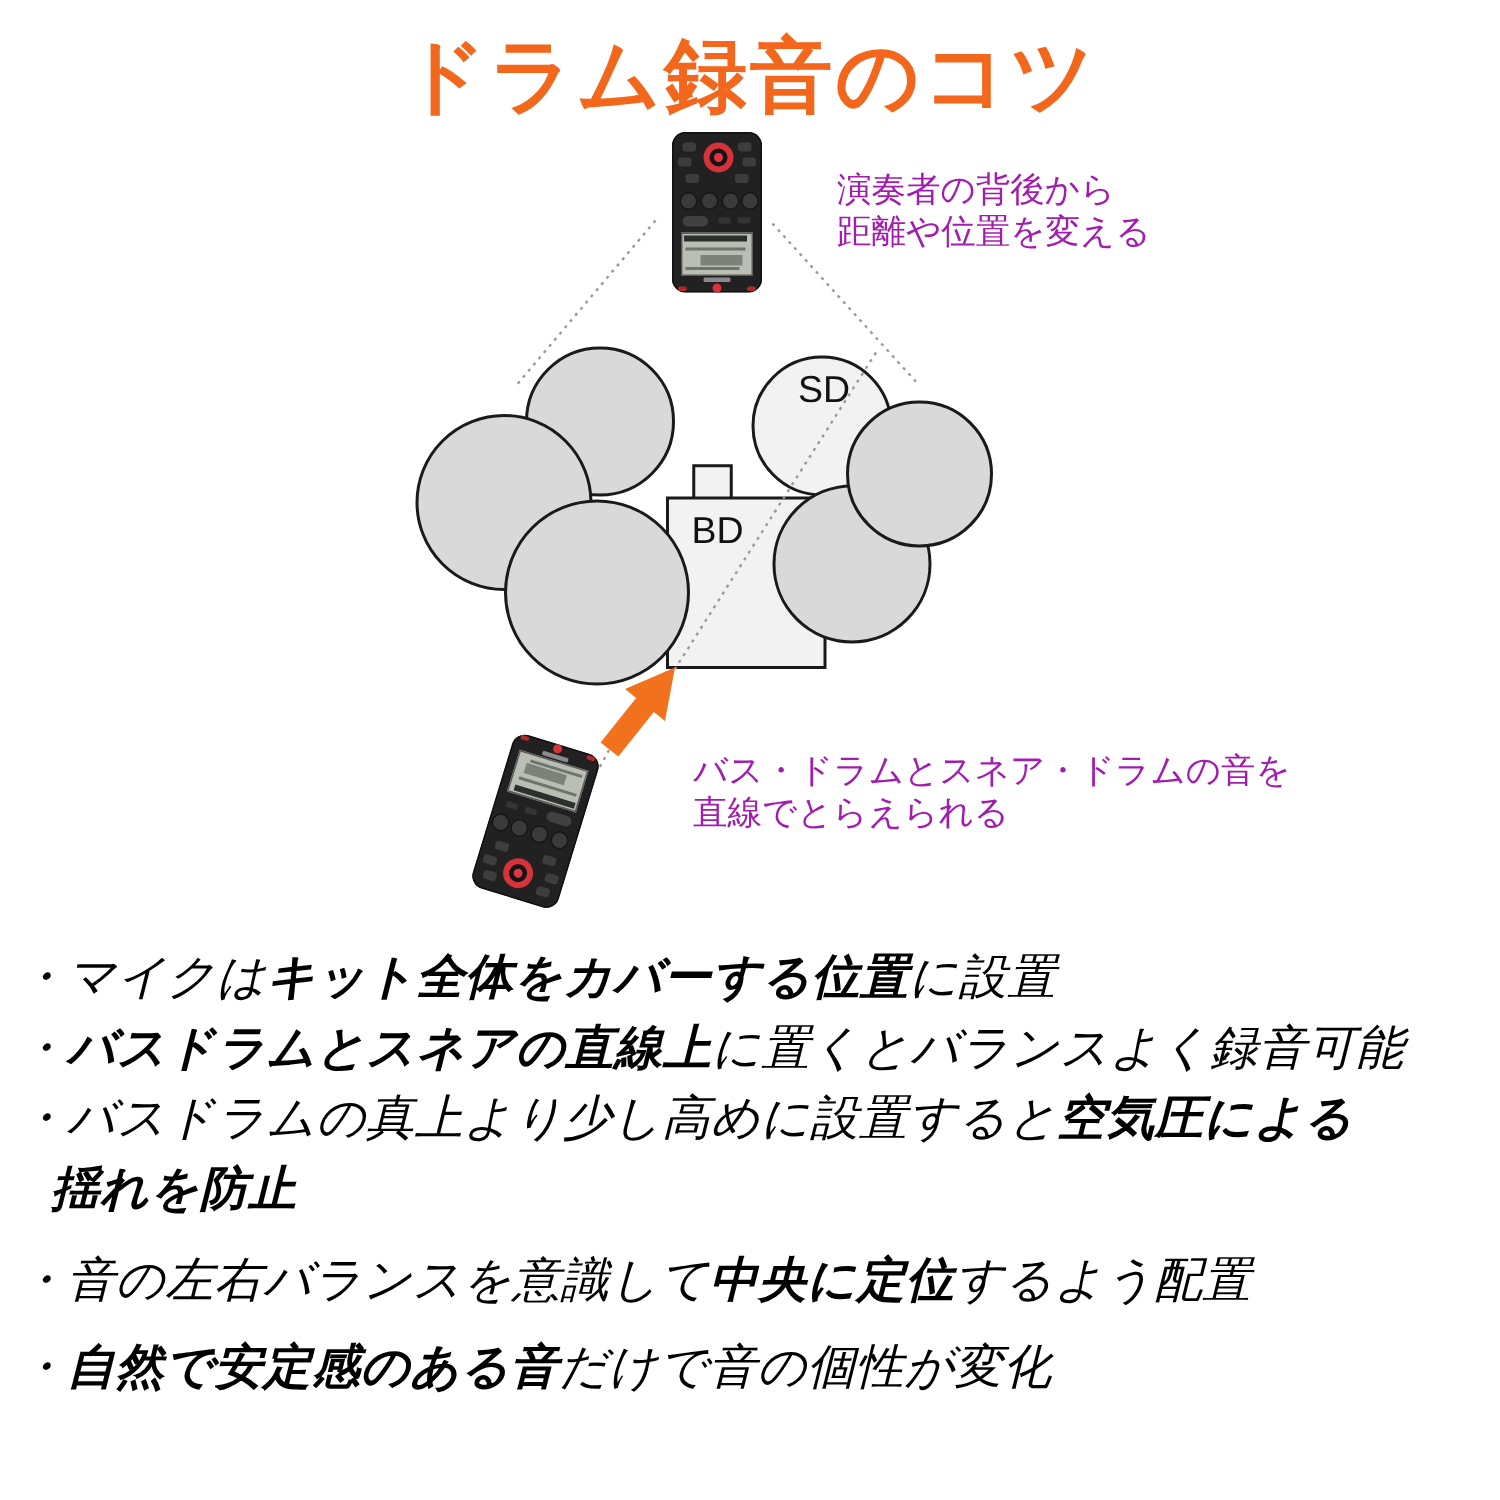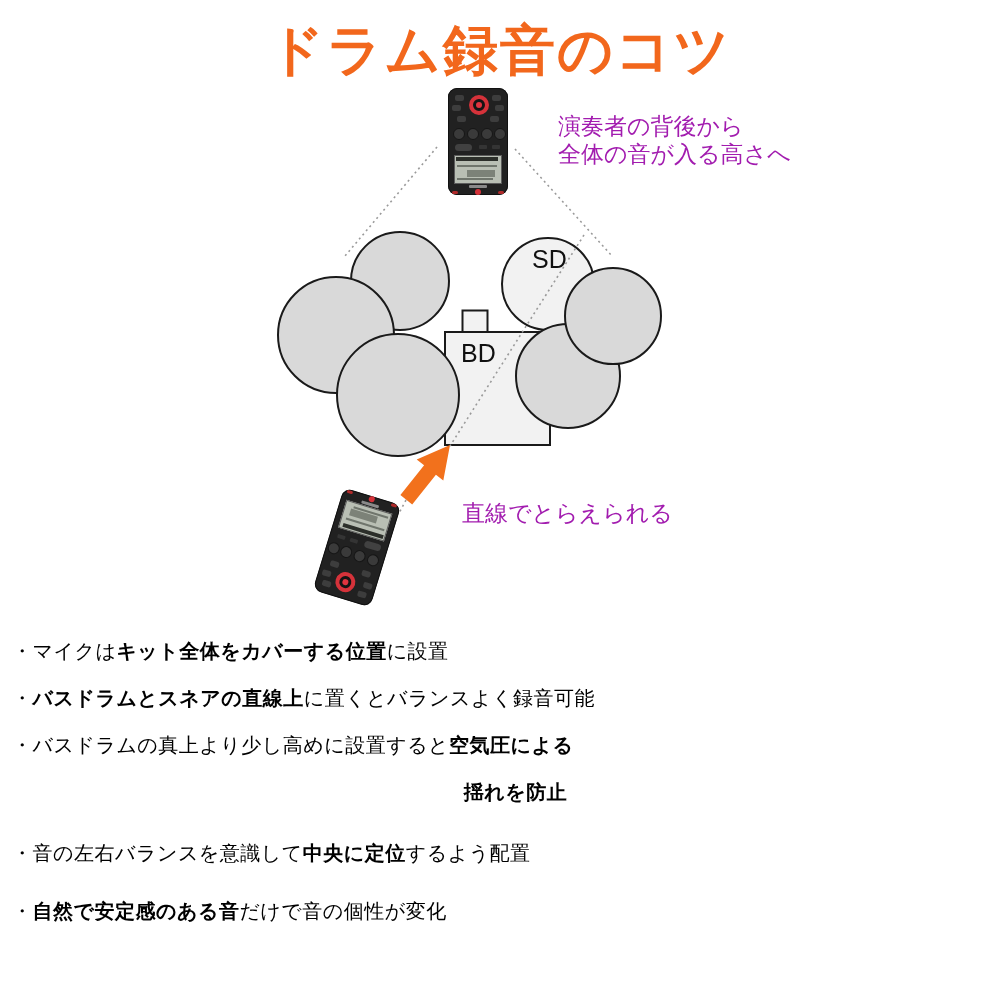--- a/index.html
+++ b/index.html
@@ -49,23 +49,23 @@
   .rec-brand{position:absolute;left:21px;top:97px;width:18px;height:3px;background:#8a8a8a;border-radius:1px;}
   .rec-mic-dot{position:absolute;left:27px;top:101px;width:6px;height:6px;border-radius:50%;background:#d5323a;}
   .rec-dash{position:absolute;top:103px;width:6px;height:3px;background:#b02a2a;border-radius:2px;}
   .rec-dash.left{left:4px;} .rec-dash.right{left:50px;}
 
   .recorder-top{left:448px;top:88px;}
   .recorder-bottom{left:327px;top:494px;transform:rotate(197deg);}
 
   
   .tips{position:absolute;left:12px;top:628px;width:985px;color:#000;}
-  .tip-line{font-size:20px;line-height:47px;letter-spacing:0.5px;white-space:nowrap;}
+  .tip-line{font-size:32px;line-height:47px;letter-spacing:0.5px;white-space:nowrap;font-style:italic;}
   .tip-line b{font-weight:900;}
-  .tip-line + .tip-line{padding-left:22px;text-align:center;}
+  .tip-line + .tip-line{padding-left:22px;}
   .tip:nth-child(4){margin-top:14px;}
   .tip:nth-child(5){margin-top:11px;}
   .tip:nth-child(6){margin-top:5px;}
 </style>
 </head>
 <body>
 
 <div class="page">
 
   <div class="title">ドラム録音のコツ</div>
@@ -147,23 +147,24 @@
     <span class="lcd-tick"></span>
   </div>
   <span class="rec-brand"></span>
   <span class="rec-mic-dot"></span>
   <span class="rec-dash left"></span>
   <span class="rec-dash right"></span>
 </div>
 
   <div class="note note-top">
     <div>演奏者の背後から</div>
-    <div>全体の音が入る高さへ</div>
+    <div>距離や位置を変える</div>
   </div>
   <div class="note note-bottom">
+    <div>バス・ドラムとスネア・ドラムの音を</div>
     <div>直線でとらえられる</div>
   </div>
 
   <div class="tips" id="tips-list">
       <div class="tip">
         <div class="tip-line"><span>・マイクは</span><b>キット全体をカバーする位置</b><span>に設置</span></div>
       </div>
       <div class="tip">
         <div class="tip-line"><span>・</span><b>バスドラムとスネアの直線上</b><span>に置くとバランスよく録音可能</span></div>
       </div>

